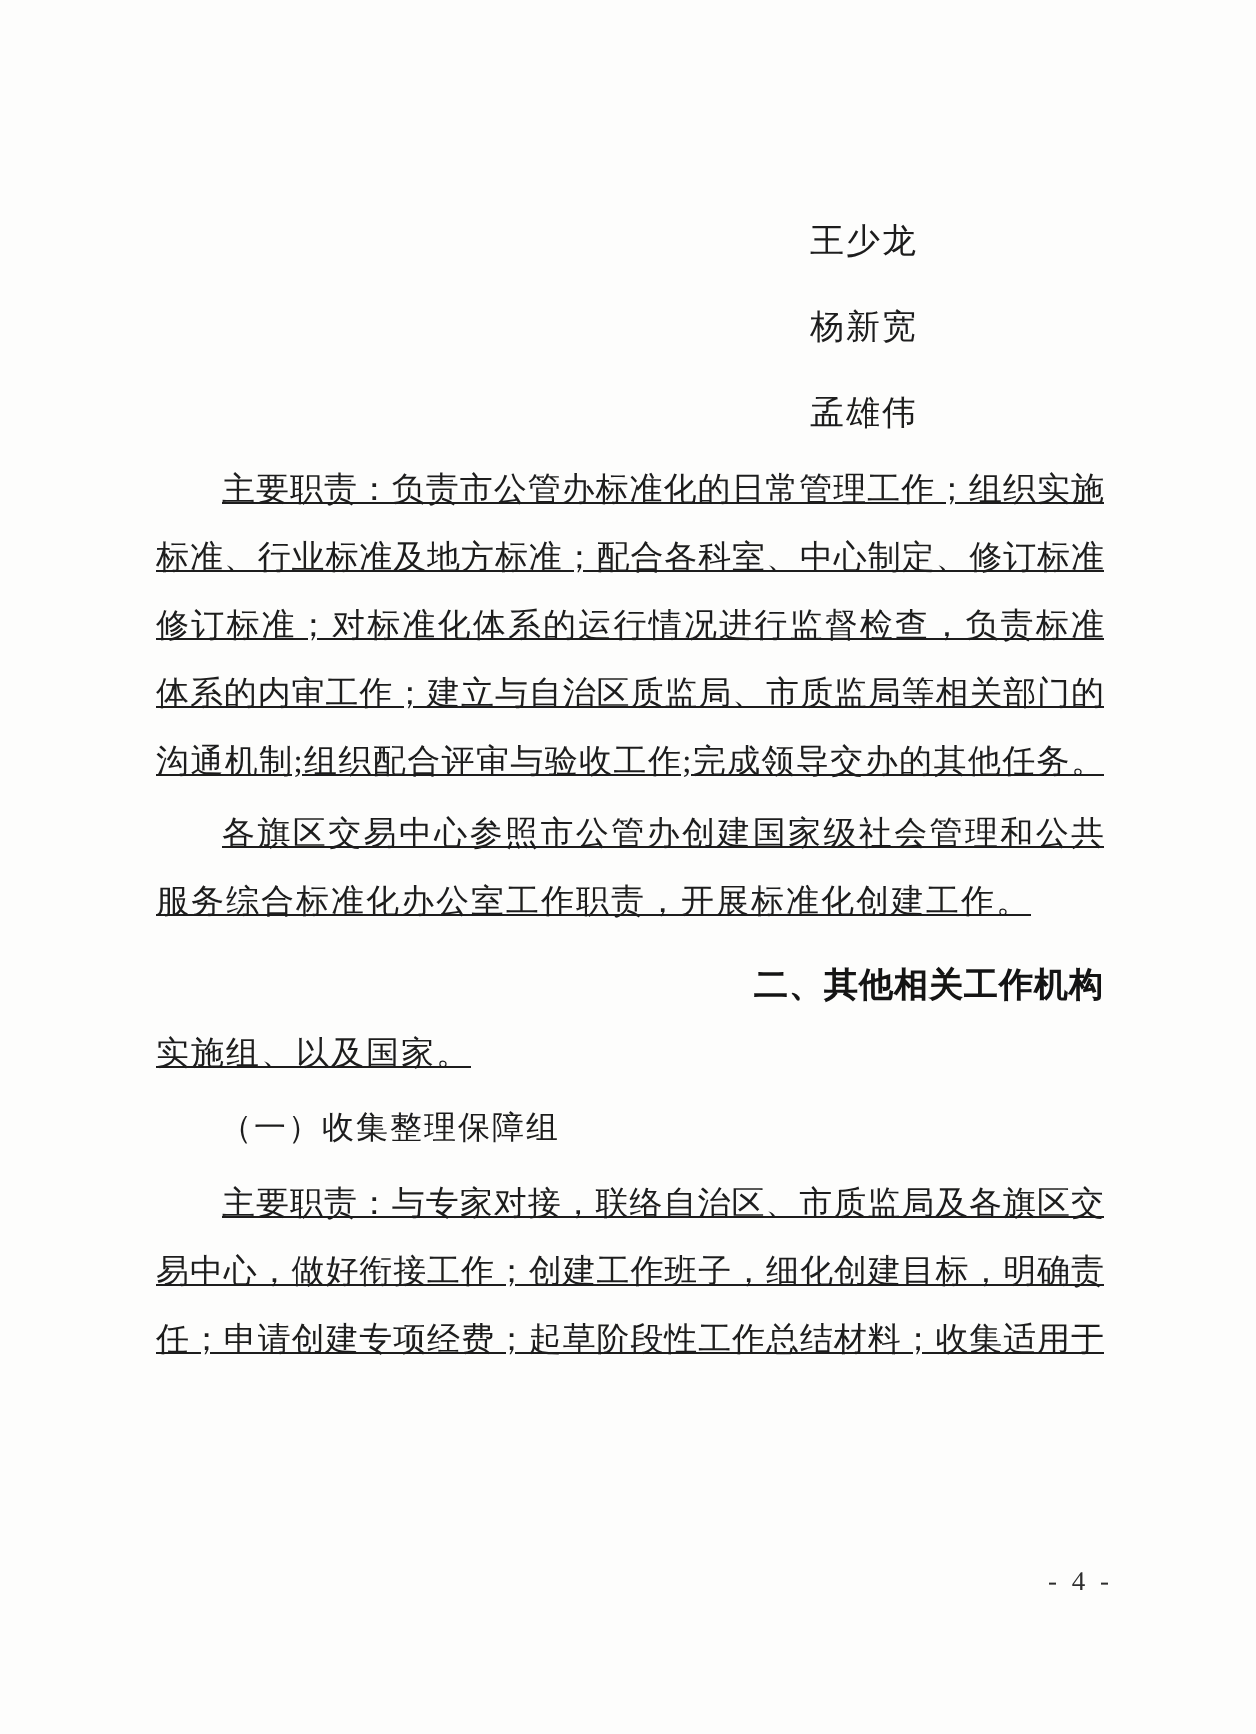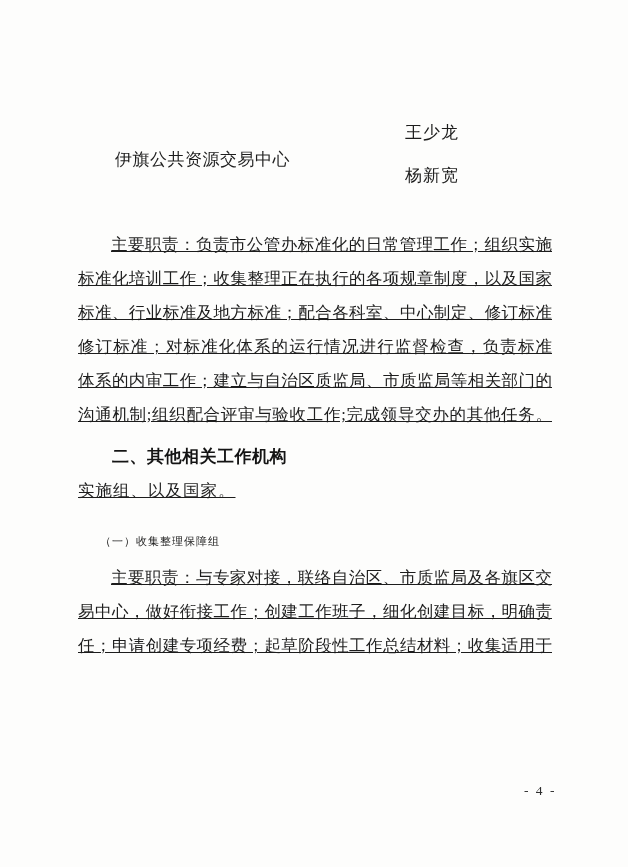--- a/index.html
+++ b/index.html
@@ -12,21 +12,21 @@
     font-family: "Liberation Serif", "DejaVu Serif", serif;
     overflow: hidden;
   }
 
   
   .signature { position: relative; height: 129px; margin-top: 99px; }
   .signature .org {
     position: absolute; left: 115px; top: 49px;
     font-size: 17px; letter-spacing: 0.5px; white-space: nowrap;
   }
-  .signature .names { position: absolute; left: 405px; top: 12px; }
+  .signature .names { position: absolute; left: 405px; top: 0; }
   .signature .names .line {
     line-height: 43px; font-size: 17px; letter-spacing: 1px;
     text-align: left; text-align-last: left; white-space: nowrap;
   }
 
   
   .para { margin: 0 76px 0 78px; font-size: 16.5px; text-decoration: underline; }
   .para .line {
     line-height: 34px;
     text-align: justify;
@@ -38,59 +38,63 @@
 
   .heading {
     margin: 8px 76px 0 78px;
     font-family: "Liberation Sans", "DejaVu Sans", sans-serif;
     font-weight: bold;
     font-size: 17px;
     line-height: 34px;
     text-indent: 2em;
     letter-spacing: 0.5px;
     color: #141414;
+    text-align: right;
   }
   .subheading {
-    margin: 16px 76px 0 78px;
-    font-size: 11px;
+    margin: 4px 76px 0 78px;
+    font-size: 16px;
     line-height: 34px;
     text-indent: 2em;
     letter-spacing: 1px;
   }
   .para + .para { margin-top: 2px; }
   .subheading + .para { margin-top: 3px; }
 
   .page-number {
     position: absolute; left: 524px; top: 783px;
     font-size: 13.5px; letter-spacing: 2px; color: #2e2e2e;
     font-family: "Liberation Serif", "DejaVu Serif", serif;
   }
 </style>
 </head>
 <body>
 
 <div class="page">
 
   <div class="signature">
-    <div class="org">伊旗公共资源交易中心</div>
     <div class="names">
         <div class="line">王少龙</div>
         <div class="line">杨新宽</div>
+        <div class="line">孟雄伟</div>
       </div>
   </div>
 
   <div class="para">
       <div class="line indent">主要职责：负责市公管办标准化的日常管理工作；组织实施</div>
-      <div class="line">标准化培训工作；收集整理正在执行的各项规章制度，以及国家</div>
       <div class="line">标准、行业标准及地方标准；配合各科室、中心制定、修订标准</div>
       <div class="line">修订标准；对标准化体系的运行情况进行监督检查，负责标准</div>
       <div class="line">体系的内审工作；建立与自治区质监局、市质监局等相关部门的</div>
       <div class="line">沟通机制;组织配合评审与验收工作;完成领导交办的其他任务。</div>
     </div>
 
+  <div class="para">
+      <div class="line indent">各旗区交易中心参照市公管办创建国家级社会管理和公共</div>
+      <div class="line no-just">服务综合标准化办公室工作职责，开展标准化创建工作。</div>
+    </div>
 
   <div class="heading">二、其他相关工作机构</div>
 
   <div class="para">
       <div class="line no-just">实施组、以及国家。</div>
     </div>
 
   <div class="subheading">（一）收集整理保障组</div>
 
   <div class="para">

